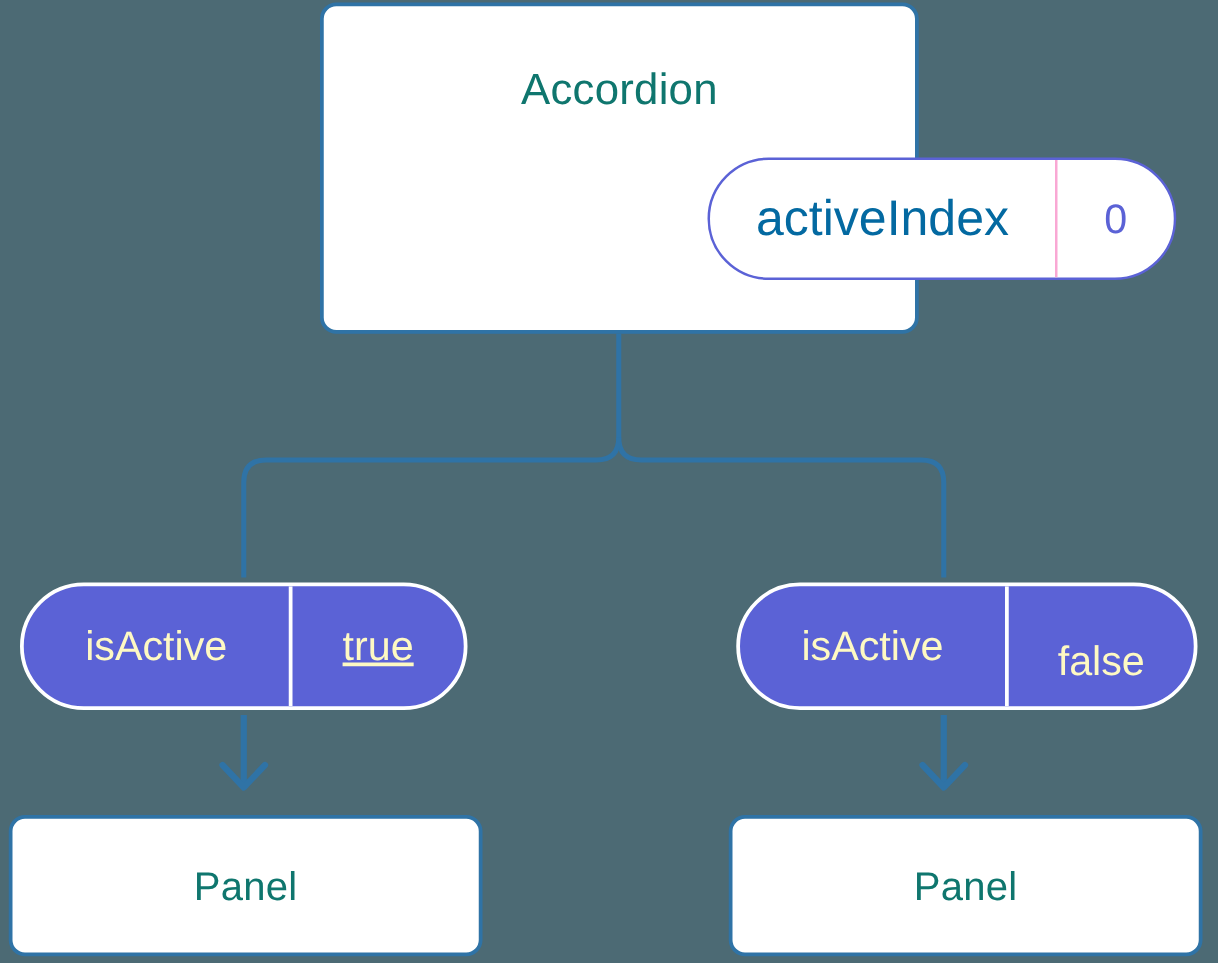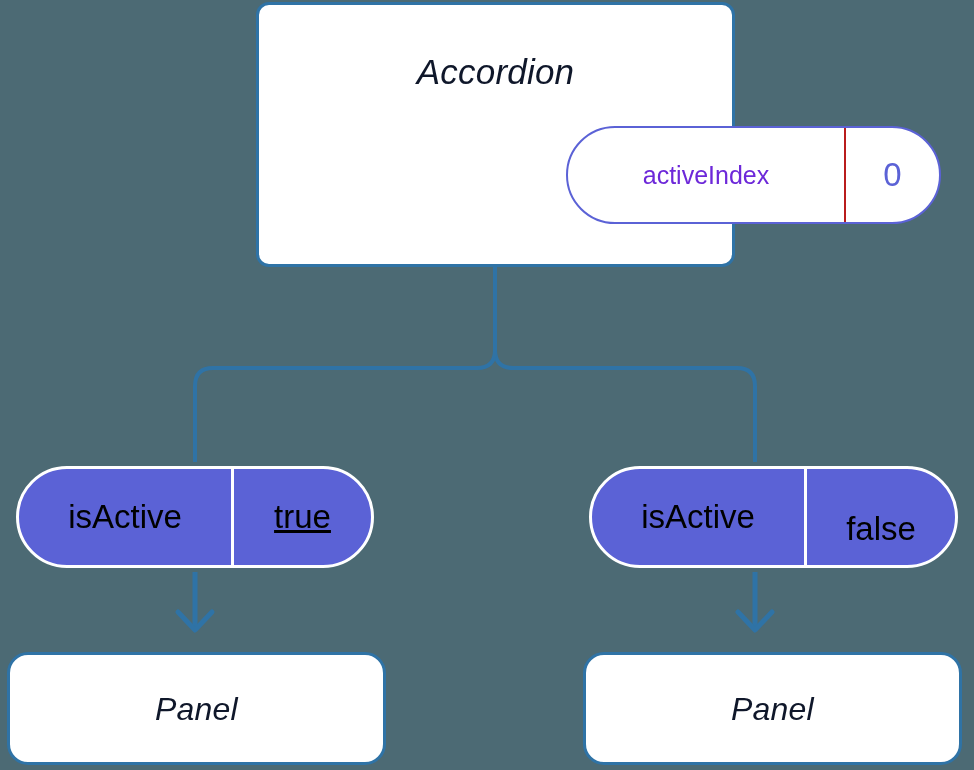--- a/index.html
+++ b/index.html
@@ -40,25 +40,24 @@
     top: 2px;
     width: 479px;
     height: 265px;
   }
   .card-title {
     position: absolute;
     left: 0;
     right: 0;
     top: 47px;
     text-align: center;
-    color: #0f172a;
+    color: #0f766e;
     font-size: 35px;
     font-weight: 400;
     letter-spacing: 0.2px;
-    font-style: italic;
   }
 
   
   .pill {
     position: absolute;
     box-sizing: border-box;
     display: flex;
     align-items: stretch;
     border-radius: 999px;
     overflow: hidden;
@@ -76,40 +75,40 @@
   #active-index-pill {
     left: 307px;
     top: 121px;
     width: 375px;
     height: 98px;
     border: 2px solid #5b62d6;
     background: #ffffff;
   }
   #active-index-pill .pill-key {
     width: 278px;
-    color: #6d28d9;
-    font-size: 25px;
-    border-right: 2px solid #b91c1c;
+    color: #0369a1;
+    font-size: 40px;
+    border-right: 2px solid #f9a8d4;
   }
   #active-index-pill .pill-val {
     flex: 1;
     color: #5b62d6;
     font-size: 33px;
   }
 
   
   .pill-filled {
     top: 466px;
     height: 102px;
     border: 3px solid #ffffff;
     background: #5b62d6;
   }
   .pill-filled .pill-key,
   .pill-filled .pill-val {
-    color: #000000;
+    color: #fef9c3;
     font-size: 33px;
   }
   .pill-filled .pill-key {
     border-right: 3px solid #ffffff;
   }
   #pill-left {
     left: 16px;
     width: 358px;
   }
   #pill-left .pill-key { width: 215px; }
@@ -119,21 +118,20 @@
     left: 589px;
     width: 369px;
   }
   #pill-right .pill-key { width: 215px; }
   #pill-right .pill-val { flex: 1; margin-top: 24px; }
 
   
   .panel-card {
     top: 652px;
     height: 113px;
-    border-radius: 21px;
   }
   #panel-left {
     left: 7px;
     width: 379px;
   }
   #panel-right {
     left: 583px;
     width: 379px;
   }
   .panel-card .card-title {

